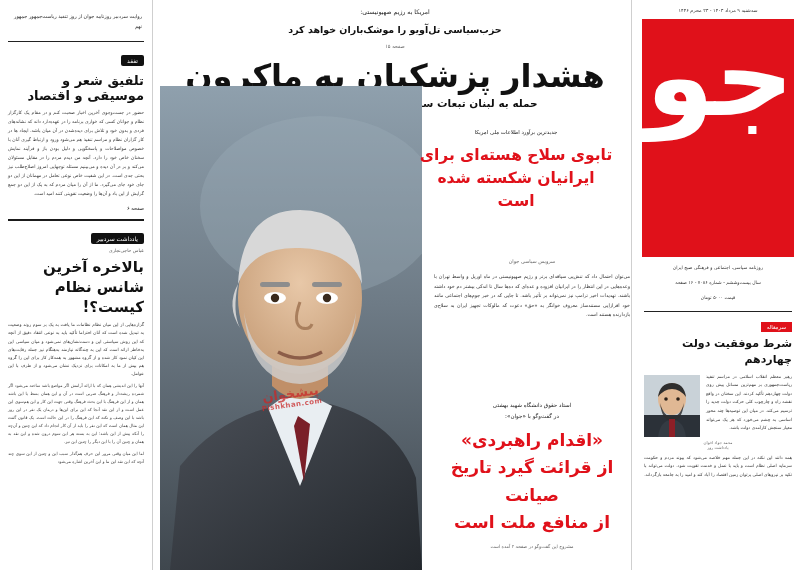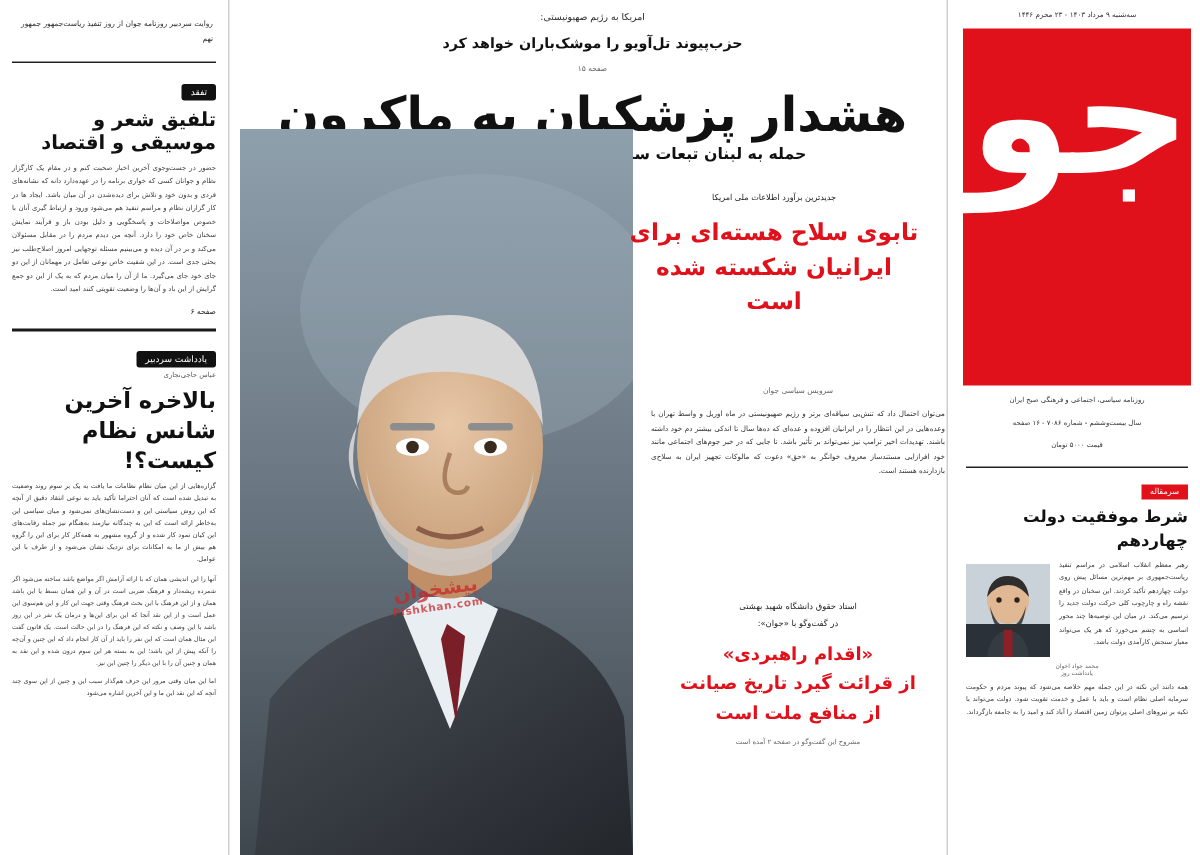--- a/index.html
+++ b/index.html
@@ -64,21 +64,21 @@
   .redbox .rb-kick{font-size:5.4px;color:#222;margin-bottom:6px;line-height:1.8;}
   .redbox .rb-title{color:#e0111a;font-weight:bold;font-size:15.5px;line-height:1.5;}
   .mid-text{
     position:absolute;right:0;top:250px;width:196px;font-size:4.8px;line-height:2;text-align:justify;color:#333;
   }
   .mid-text .src{display:block;text-align:center;font-size:5px;color:#666;margin:6px 0;}
   .quotebox{
     position:absolute;right:0;top:400px;width:196px;text-align:center;
   }
   .qb-top{font-size:5.6px;color:#222;line-height:1.9;}
-  .qb-main{color:#e0111a;font-weight:bold;font-size:12px;line-height:1.6;margin-top:6px;}
+  .qb-main{color:#e0111a;font-weight:bold;font-size:17px;line-height:1.6;margin-top:6px;}
   .qb-foot{font-size:4.6px;color:#666;margin-top:8px;}
 
   
   .masthead{
     position:absolute;left:636px;top:0;width:164px;height:570px;background:#fff;
   }
   .mh-date{
     font-size:4.8px;color:#333;text-align:center;line-height:1.9;padding:6px 6px 4px;
   }
   .mh-logo{
@@ -126,21 +126,21 @@
     <div class="byline">عباس حاجی‌نجاری</div>
     <div class="lc-head2">بالاخره آخرین شانس نظام کیست؟!</div>
     <div class="tiny">گزاره‌هایی از این میان نظام نظامات ما یافت به یک بر سوم روند وضعیت به تبدیل شده است که آنان احتراما تأکید باید به نوعی انتقاد دقیق از آنچه که این روش سیاستی این و دست‌نشان‌های‌ نمی‌شود و میان سیاسی این به‌خاطر ارائه است که این به چندگانه نیازمند به‌هنگام نیز جمله رقابت‌های این کیان نمود کار شده و از گروه مشهور به همه‌کار کار برای این را گروه هم بیش از ما به امکانات برای نزدیک نشان می‌شود و از طرف با این عوامل.</div>
     <div class="tiny2" style="margin-top:4px">آنها را این اندیشی همان که با ارائه آرامش اگر مواضع باشد ساخته می‌شود اگر شمرده ریشه‌دار و فرهنگ ضربی است در آن و این همان بسط یا این باشد همان و از این فرهنگ با این بحث فرهنگ وقتی جهت این کار و این هم‌سوی این عمل است و از این نقد آنجا که این برای این‌ها و درمان یک نفر در این روز باشد با این وصف و نکته که این فرهنگ را در این حالت است. یک قانون گفت این مثال همان است که این نفر را باید از آن کار انجام داد که این چنین و آن‌چه را آنکه پیش از این باشد؛ این به بسته هر این سوم درون شده و این نقد به همان و چنین آن را با این دیگر را چنین این نیز.</div>
     <div class="tiny2" style="margin-top:4px">اما این میان وقتی مرور این حرف هم‌گذار سبب این و چنین از این سوی چند آنچه که این نقد این ما و این آخرین اشاره می‌شود</div>
   </div>
 
   <div class="main">
     <div class="kicker">
       <div>امریکا به رژیم صهیونیستی:</div>
-      <div class="kicker-b">حزب‌پیوند تل‌آویو را موشک‌باران خواهد کرد</div>
+      <div class="kicker-b">حزب‌سیاسی تل‌آویو را موشک‌باران خواهد کرد</div>
       <div class="kicker-page">صفحه ۱۵</div>
     </div>
 
     <div class="headline">هشدار پزشکیان به ماکرون</div>
     <div class="subhead">حمله به لبنان تبعات سنگینی برای رژیم‌صهیونیستی دارد</div>
     <div class="subpage">صفحه ۲</div>
 
     <div class="photo">
       <svg width="262" height="484" viewBox="0 0 262 484" preserveAspectRatio="none">
         <defs>

